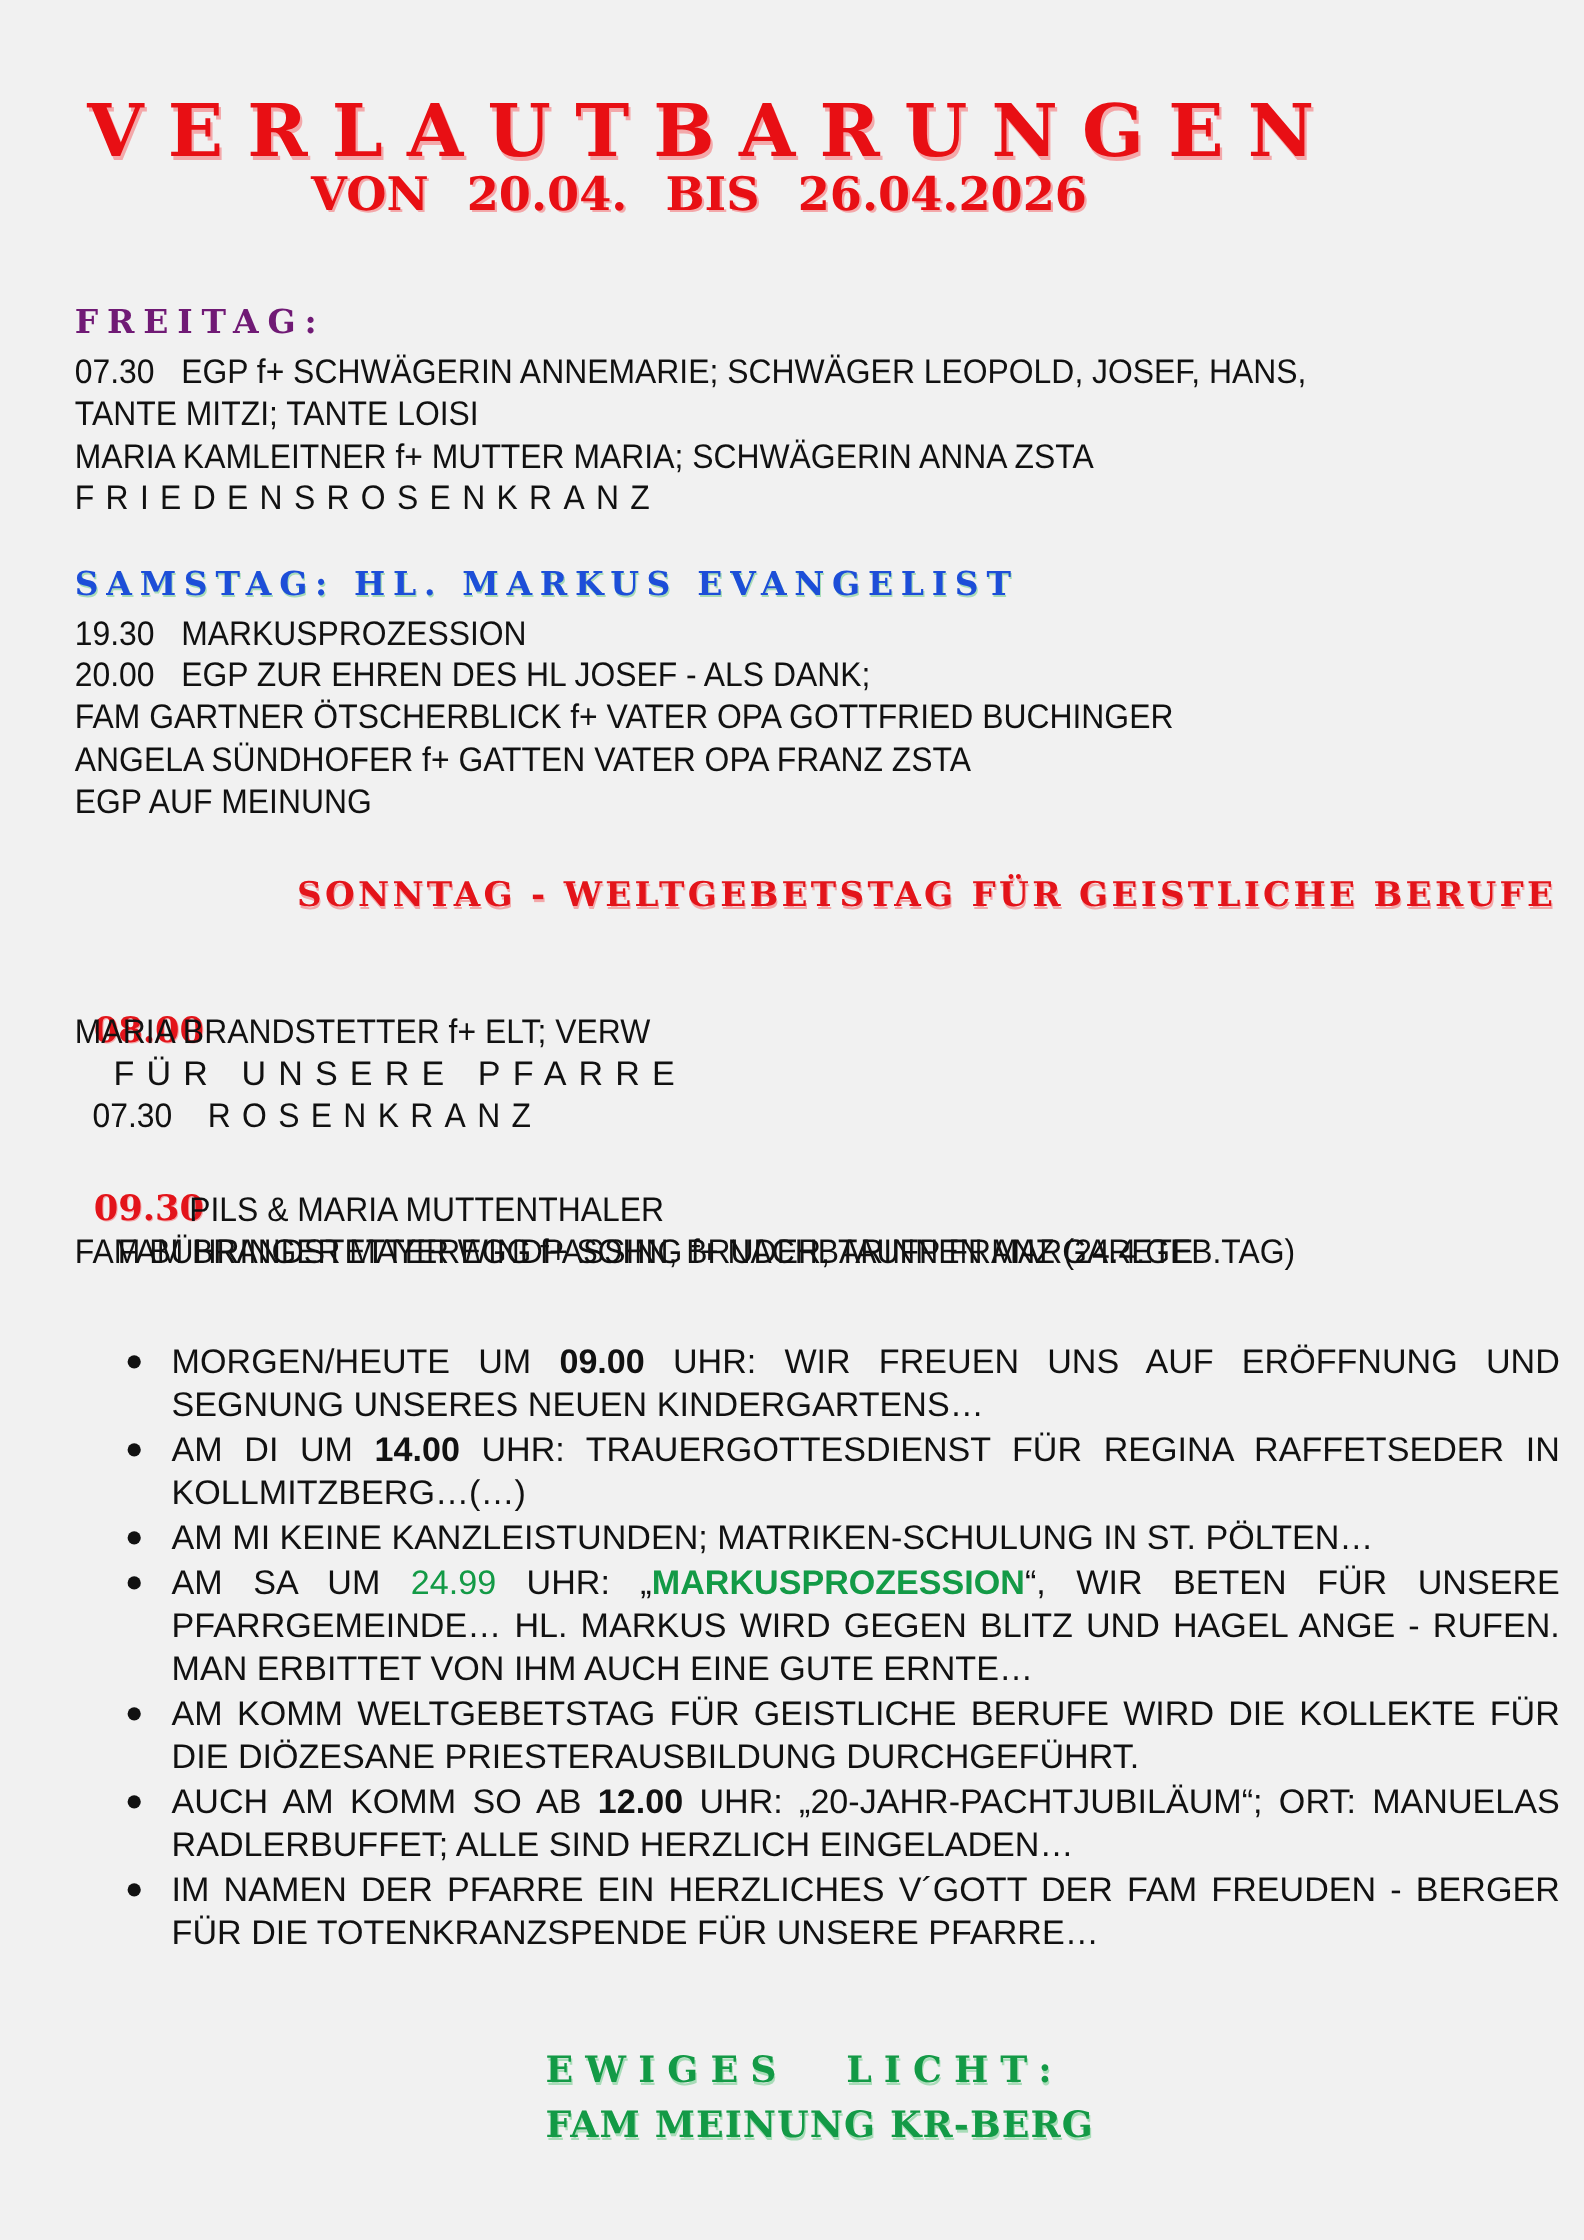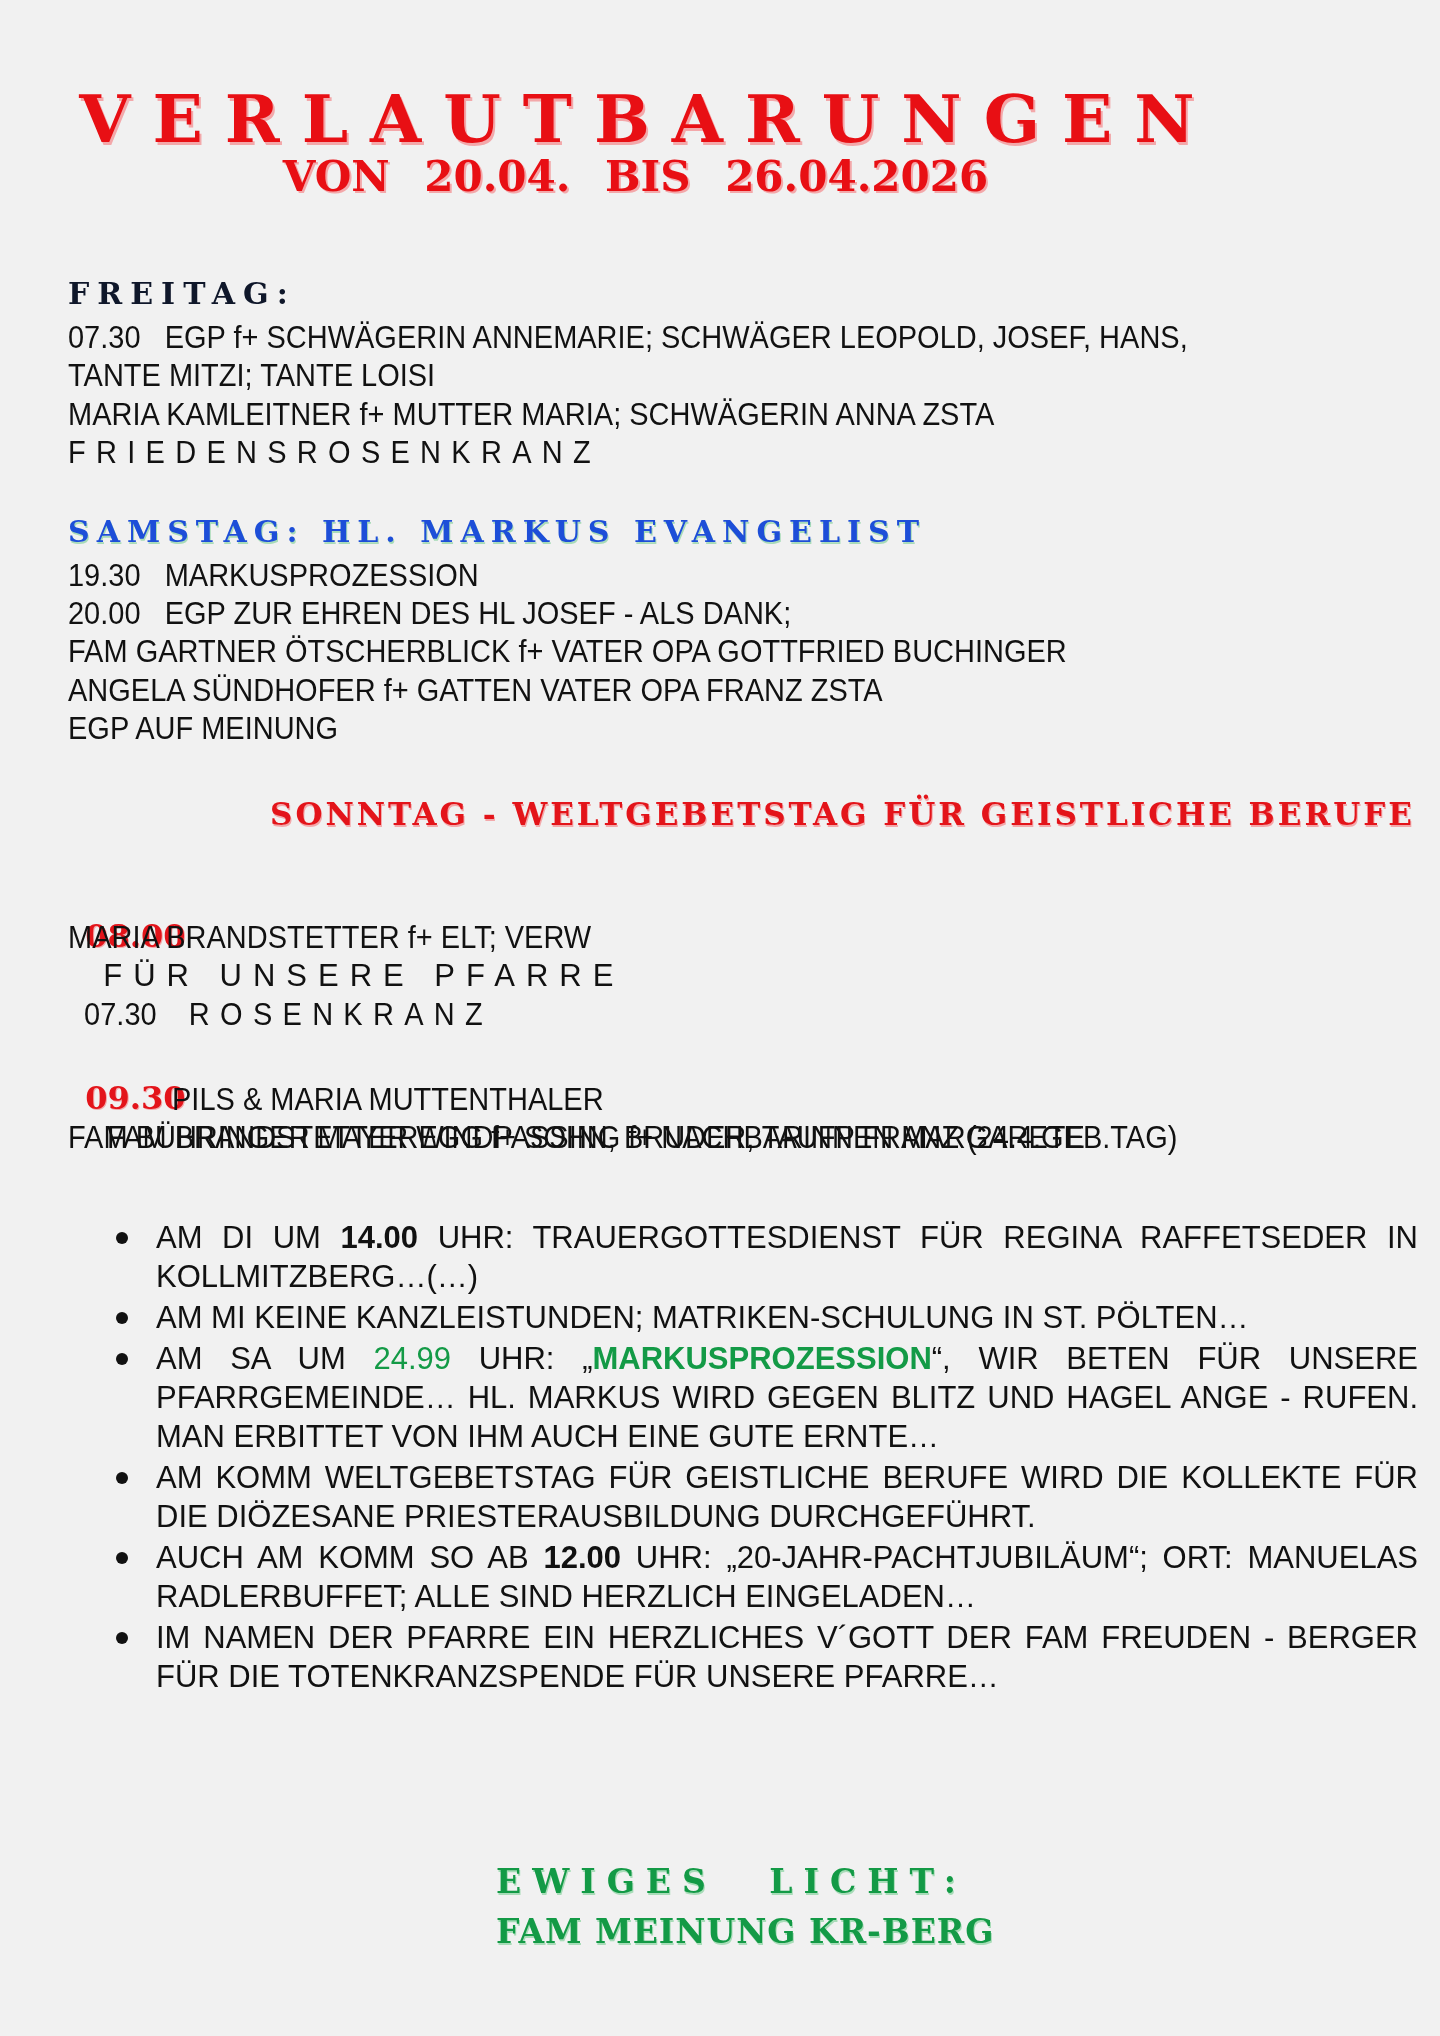--- a/index.html
+++ b/index.html
@@ -21,21 +21,21 @@
     position: absolute; left: 0; width: 1241px; top: 152px;
     text-align: center; color: #e80f14; font-size: 42px; word-spacing: 20px;
     font-family: "DejaVu Serif", serif; font-weight: bold;
     text-shadow: 2px 2px 0 #f3a8aa;
     padding-left: 15px;
   }
   .day-head {
     position: absolute; left: 68px; font-size: 30px; letter-spacing: 8px;
     font-family: "DejaVu Serif", serif; font-weight: bold;
   }
-  .day-head.black { color: #0f172a; top: 276px; }
+  .day-head.black { color: #701a75; top: 276px; }
   .day-head.green { color: #1d4ed8; top: 514px; letter-spacing: 7px; text-shadow: 1px 2px 0 #a8dcb8; }
   .day-head.red { color: #e3141a; top: 796px; left: 270px; letter-spacing: 3px; text-shadow: 1px 2px 0 #f3a8aa; font-size: 31px; }
   .line {
     position: absolute; left: 68px; font-size: 31px; line-height: 39px; white-space: pre;
     transform-origin: left top;
   }
   .spaced { letter-spacing: 11px; }
   .red-time {
     color: #e3141a; font-family: "DejaVu Serif", serif; font-weight: bold; font-size: 32px;
     text-shadow: 1px 1px 0 #f3a8aa;
@@ -92,20 +92,24 @@
 <div class="line" style="top:1040px;">
   <span class="red-time">09.30</span>
   <span style="display:inline-block; margin-left:22px; transform:scaleX(0.935); transform-origin:left top;">FAM BRANDSTETTER WINDPASSING f+ NACHBARINNEN MARGARETE</span>
 </div>
 <div class="line" style="top:1080px; left:172px; transform:scaleX(0.935);">PILS &amp; MARIA MUTTENTHALER</div>
 <div class="line" style="top:1118px; transform:scaleX(0.935);">FAM BÜHRINGER MAYEREGG f+ SOHN, BRUDER, TAUFP FRANZ (24.4.GEB.TAG)</div>
 
 <ul class="bullets">
   <li>
     <span class="dot"></span>
+    <span>MORGEN/HEUTE UM </span><b>09.00</b><span> UHR: WIR FREUEN UNS AUF ERÖFFNUNG UND SEGNUNG UNSERES NEUEN KINDERGARTENS…</span>
+  </li>
+  <li>
+    <span class="dot"></span>
     <span>AM DI UM </span><b>14.00</b><span> UHR: TRAUERGOTTESDIENST FÜR REGINA RAFFETSEDER IN KOLLMITZBERG…(…)</span>
   </li>
   <li>
     <span class="dot"></span>
     <span>AM MI KEINE KANZLEISTUNDEN; MATRIKEN-SCHULUNG IN ST. PÖLTEN…</span>
   </li>
   <li>
     <span class="dot"></span>
     <span>AM SA UM </span><span class="green-text">24.99</span><span> UHR: „</span><span class="green-text b">MARKUSPROZESSION</span><span>“, WIR BETEN FÜR UNSERE PFARRGEMEINDE… HL. MARKUS WIRD GEGEN BLITZ UND HAGEL ANGE - RUFEN. MAN ERBITTET VON IHM AUCH EINE GUTE ERNTE…</span>
   </li>

